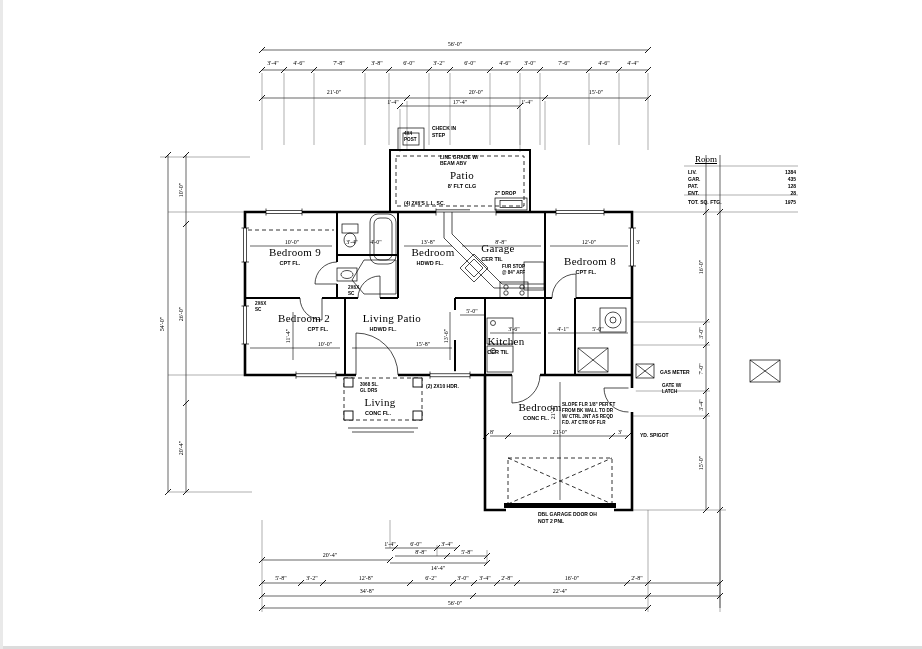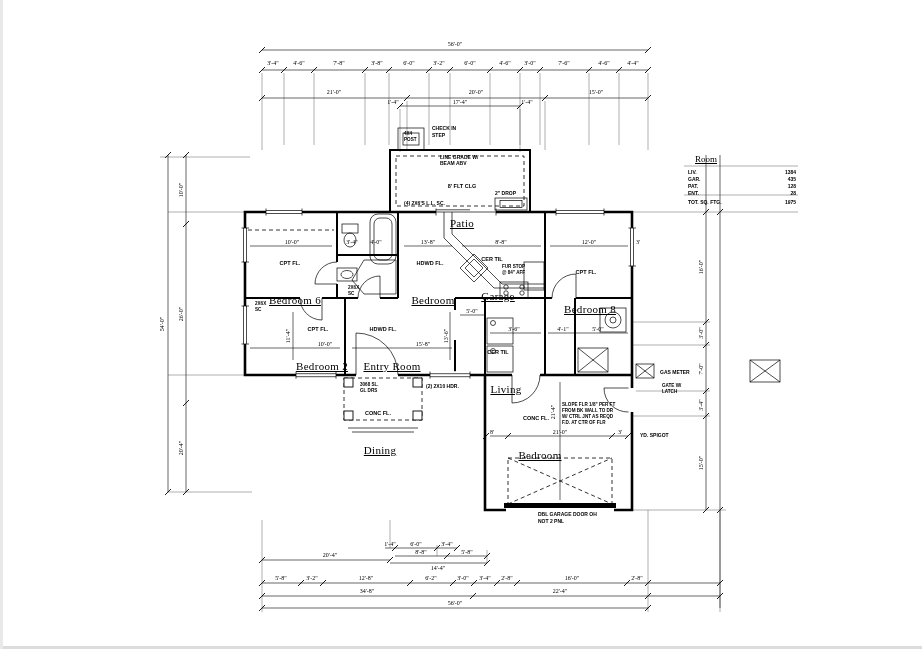--- a/index.html
+++ b/index.html
@@ -3,22 +3,22 @@
 <meta charset="utf-8">
 <style>
   html,body{margin:0;padding:0;background:#fff;}
   .sheet{position:relative;width:922px;height:649px;background:#fff;overflow:hidden;
          font-family:"Liberation Serif",serif;
          box-shadow:inset 3px 0 0 #e9e9e9, inset 0 -3px 0 #dcdcdc;}
   svg{position:absolute;left:0;top:0;}
   .d{position:absolute;font:6px/1 "Liberation Serif",serif;color:#000;white-space:nowrap;}
   .c{transform:translateX(-50%);}
   .r{transform:translate(-50%,-50%) rotate(-90deg);}
-  .room{position:absolute;font:11px/1 "Liberation Serif",serif;color:#000;text-decoration:underline;
-        transform:translateX(-50%);white-space:nowrap;letter-spacing:.3px;margin-top:48px;}
+  .room{position:absolute;font:11px/1 "Liberation Serif",serif;color:#000;
+        transform:translateX(-50%);white-space:nowrap;letter-spacing:.3px;}
   .sub{position:absolute;font:bold 5.5px/1 "Liberation Sans",sans-serif;color:#000;
        transform:translateX(-50%);white-space:nowrap;}
   .note{position:absolute;font:bold 5px/1 "Liberation Sans",sans-serif;color:#000;white-space:nowrap;}
   .tiny{font-size:4.6px;}
   .areas-title{position:absolute;font:9px/1 "Liberation Serif",serif;text-decoration:underline;color:#000;}
   .aval{transform:translateX(-100%);}
 </style>
 </head>
 <body>
 
@@ -191,35 +191,35 @@
 <span class="d r" style="left:162px;top:324px">54'-0"</span>
 <span class="d r" style="left:181px;top:190px">10'-0"</span>
 <span class="d r" style="left:181px;top:314px">26'-0"</span>
 <span class="d r" style="left:181px;top:448px">20'-4"</span>
 <span class="d r" style="left:701px;top:267px">16'-0"</span>
 <span class="d r" style="left:701px;top:333px">3'-0"</span>
 <span class="d r" style="left:701px;top:369px">7'-0"</span>
 <span class="d r" style="left:701px;top:405px">3'-4"</span>
 <span class="d r" style="left:701px;top:463px">15'-0"</span>
 
-<span class="room" style="left:295px;top:247px">Bedroom 6</span>
+<span class="room" style="left:295px;top:247px">Bedroom 9</span>
 <span class="sub" style="left:290px;top:261px">CPT FL.</span>
 <span class="room" style="left:433px;top:247px">Bedroom</span>
 <span class="sub" style="left:430px;top:261px">HDWD FL.</span>
 <span class="room" style="left:498px;top:243px">Garage</span>
 <span class="sub" style="left:492px;top:257px">CER TIL</span>
 <span class="room" style="left:590px;top:256px">Bedroom 8</span>
 <span class="sub" style="left:586px;top:270px">CPT FL.</span>
-<span class="room" style="left:322px;top:313px">Bedroom 2</span>
+<span class="room" style="left:304px;top:313px">Bedroom 2</span>
 <span class="sub" style="left:318px;top:327px">CPT FL.</span>
-<span class="room" style="left:392px;top:313px">Entry Room</span>
+<span class="room" style="left:392px;top:313px">Living Patio</span>
 <span class="sub" style="left:383px;top:327px">HDWD FL.</span>
-<span class="room" style="left:506px;top:336px">Living</span>
+<span class="room" style="left:506px;top:336px">Kitchen</span>
 <span class="sub" style="left:498px;top:350px">CER TIL</span>
-<span class="room" style="left:380px;top:397px">Dining</span>
+<span class="room" style="left:380px;top:397px">Living</span>
 <span class="sub" style="left:378px;top:411px">CONC FL.</span>
 <span class="room" style="left:540px;top:402px">Bedroom</span>
 <span class="sub" style="left:536px;top:416px">CONC FL.</span>
 <span class="room" style="left:462px;top:170px">Patio</span>
 <span class="sub" style="left:462px;top:184px">8' FLT CLG</span>
 
 <span class="d c" style="left:292px;top:239px">10'-0"</span>
 <span class="d c" style="left:352px;top:239px">3'-4"</span>
 <span class="d c" style="left:376px;top:239px">4'-0"</span>
 <span class="d c" style="left:428px;top:239px">13'-8"</span>

